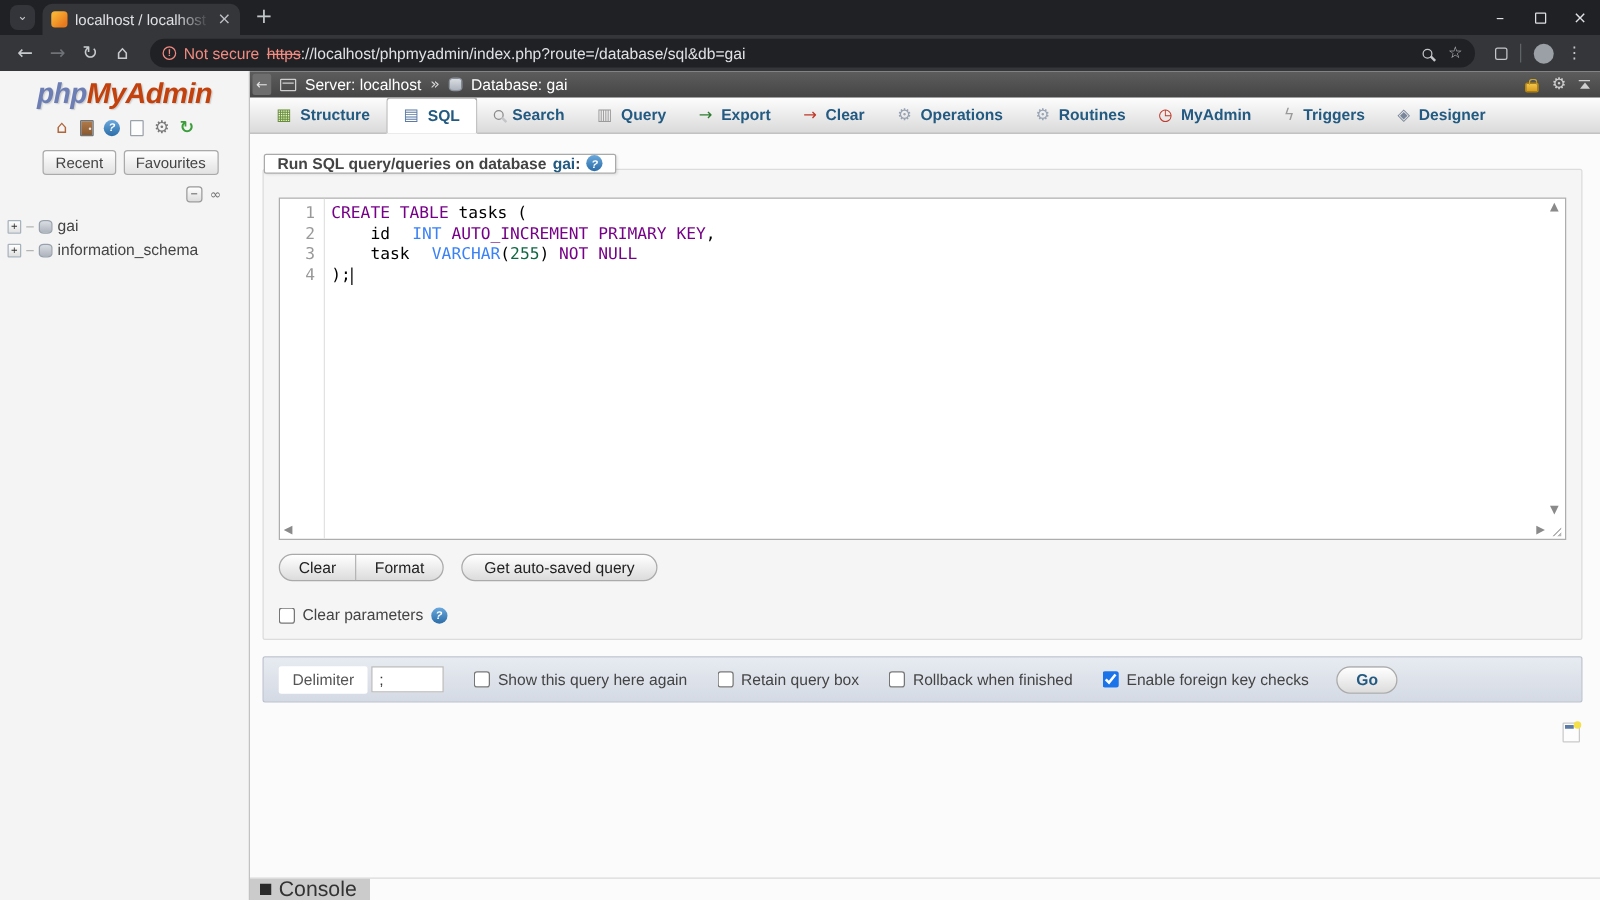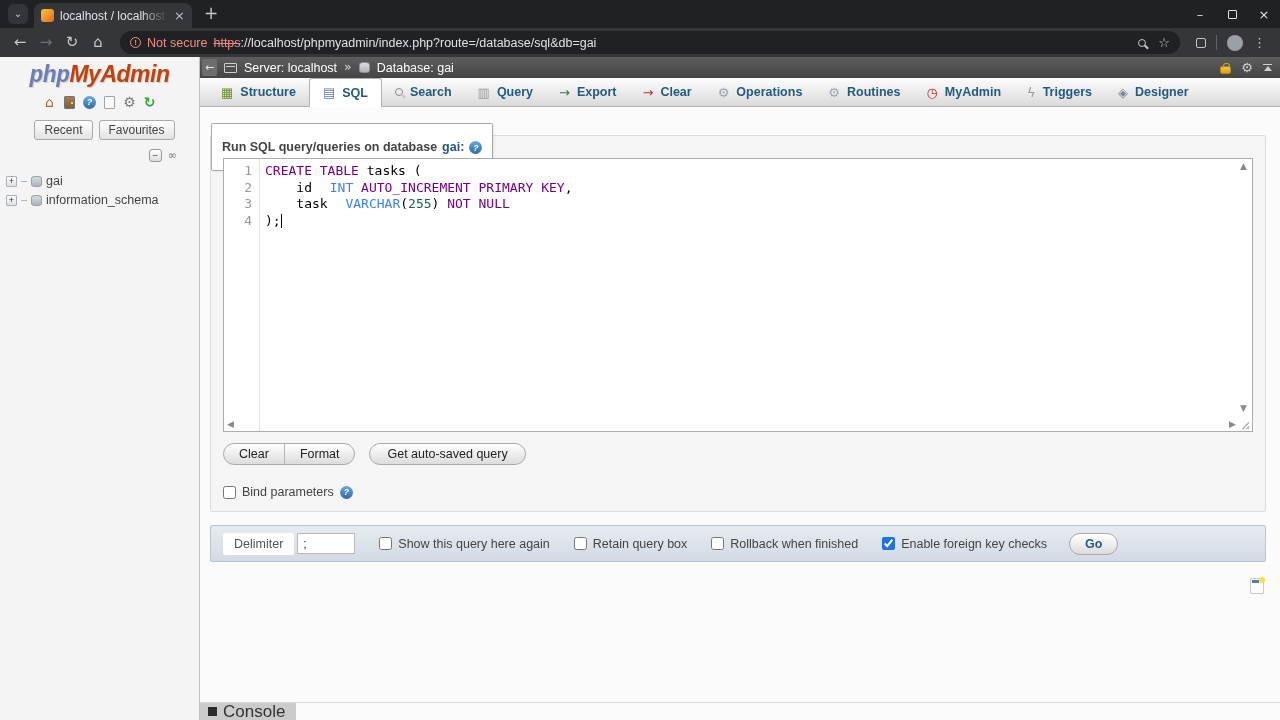--- a/index.html
+++ b/index.html
@@ -100,21 +100,21 @@
   .tab { display:flex; align-items:center; gap:7px; padding:0 13px; white-space:nowrap; }
   .tab.active { background:#fff; border:1px solid #b0b0b0; border-bottom:1px solid #fff;
     border-radius:3px 3px 0 0; margin-bottom:-1px; }
   .ti { font-size:13px; font-weight:normal; }
 
   .content { flex:1; position:relative; padding:0 10px 0 6px; }
 
   .query-fieldset { position:relative; margin:28px 4px 0 4px; border:1px solid #dcdcdc; background:#f5f5f5;
     border-radius:2px; padding:22px 12px 12px 12px; }
   .legend { position:absolute; top:-13px; left:0px; background:#fff; border:1px solid #aaa; border-radius:2px;
-    padding:16px 10px; font-size:12.5px; font-weight:bold; color:#444; display:flex; align-items:flex-end; gap:5px;
+    padding:0 10px; font-size:12.5px; font-weight:bold; color:#444; display:flex; align-items:flex-start; gap:5px;
     box-shadow:1px 1px 2px rgba(0,0,0,.08); }
   .legend .dbname { color:#235a81; }
 
   .editor { background:#fff; border:1px solid #adadad; height:274px; display:flex; position:relative;
     font-family:"DejaVu Sans Mono", monospace; font-size:13px; line-height:16.5px; }
   .gutter { width:36px; padding:4px 7px 0 0; text-align:right; color:#999; border-right:1px solid #e2e2e2; }
   .codepane { flex:1; padding:4px 0 0 5px; white-space:pre; color:#000; overflow:hidden; }
   .tk-kw { color:#770088; } .tk-type { color:#3b82f6;margin-left:10px; } .tk-num { color:#116644; } .tk-p { color:#000; }
   .caret { display:inline-block; width:1px; height:14px; background:#000; vertical-align:text-bottom; }
   .scr { position:absolute; color:#8a8a8a; font-size:9px; }
@@ -331,21 +331,21 @@
           <div class="editor-buttons">
             <div class="btn-group">
               <span class="seg">Clear</span>
               <span class="seg">Format</span>
             </div>
             <span class="btn-pill">Get auto-saved query</span>
           </div>
 
           <div class="bind-row">
             <input type="checkbox" style="">
-            <span>Bind parameters</span>
+            <span>Clear parameters</span>
             <i class="qmark">?</i>
           </div>
         </div>
 
         <div class="options-bar">
           <span class="delim-label">Delimiter</span>
           <input class="delim-input" value=";" style="">
           <span class="opt">
             <input type="checkbox" style="">
             <span>Show this query here again</span>

